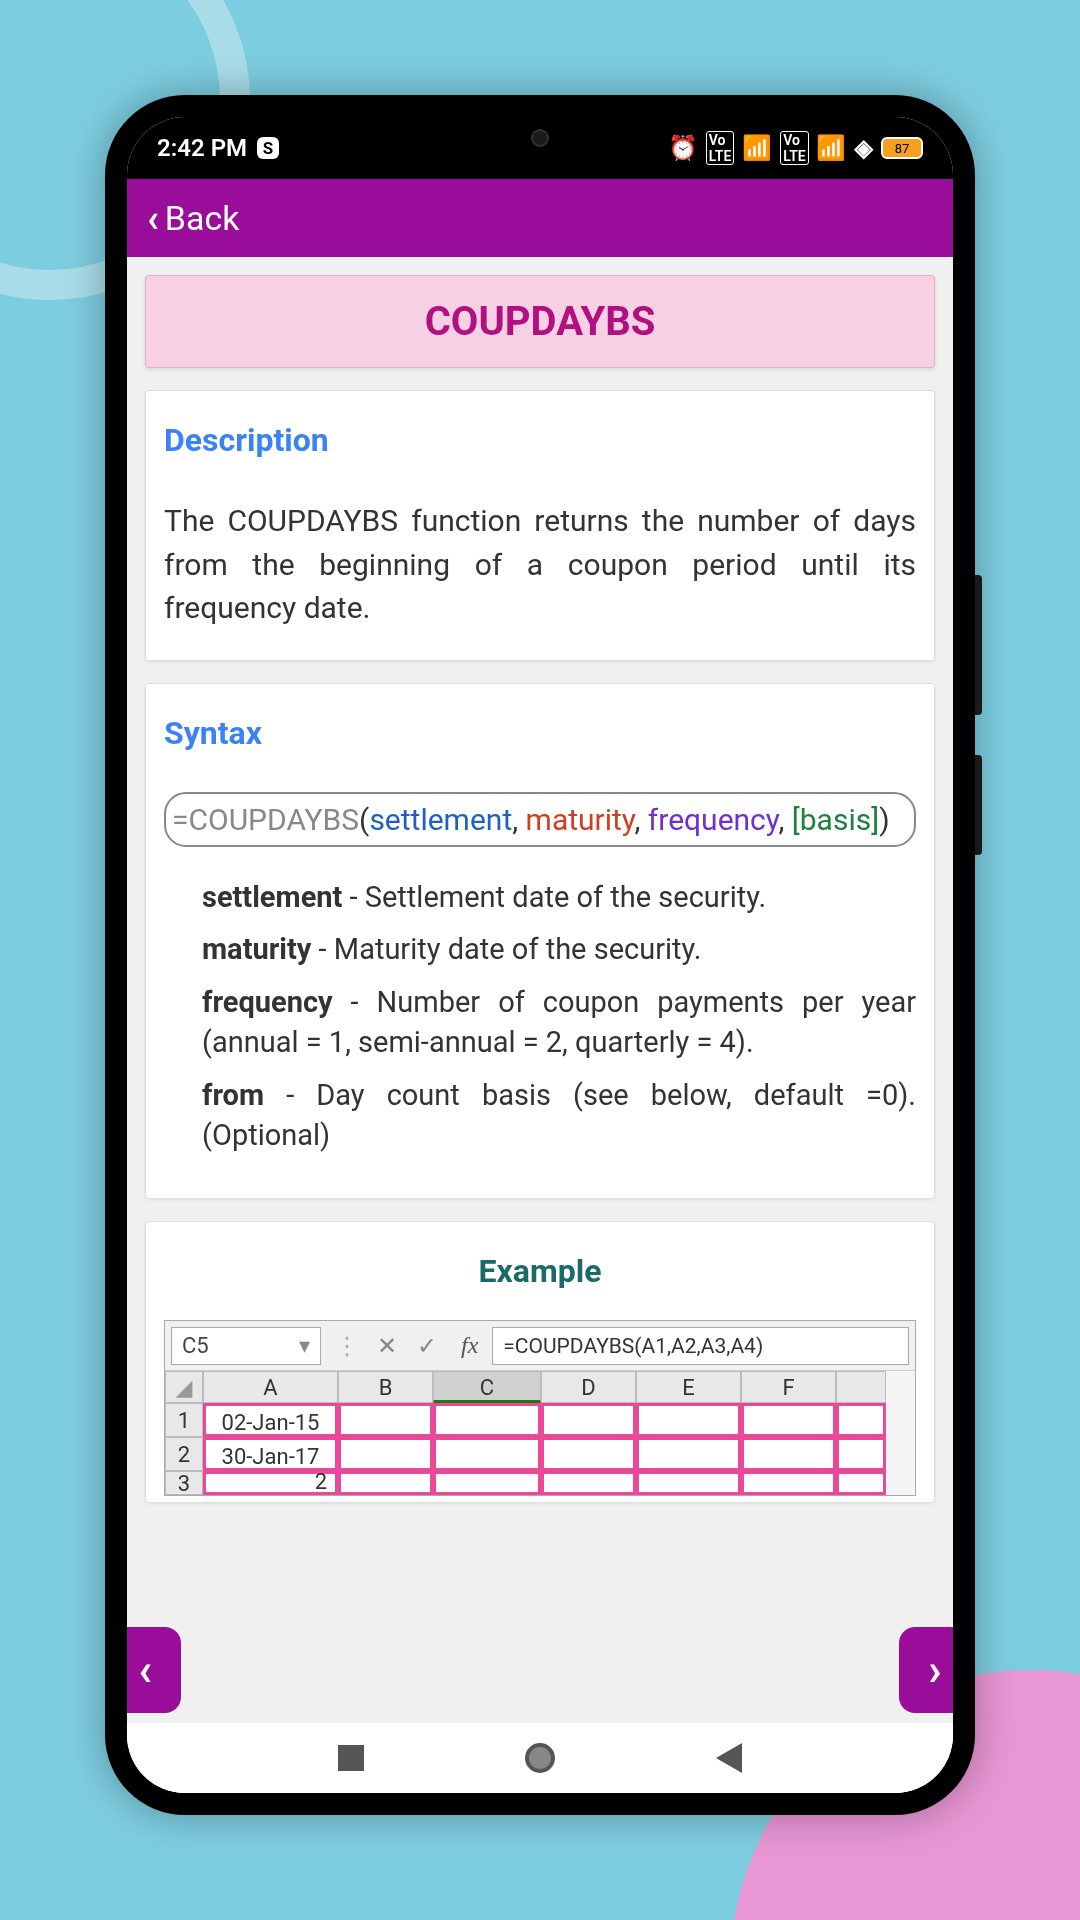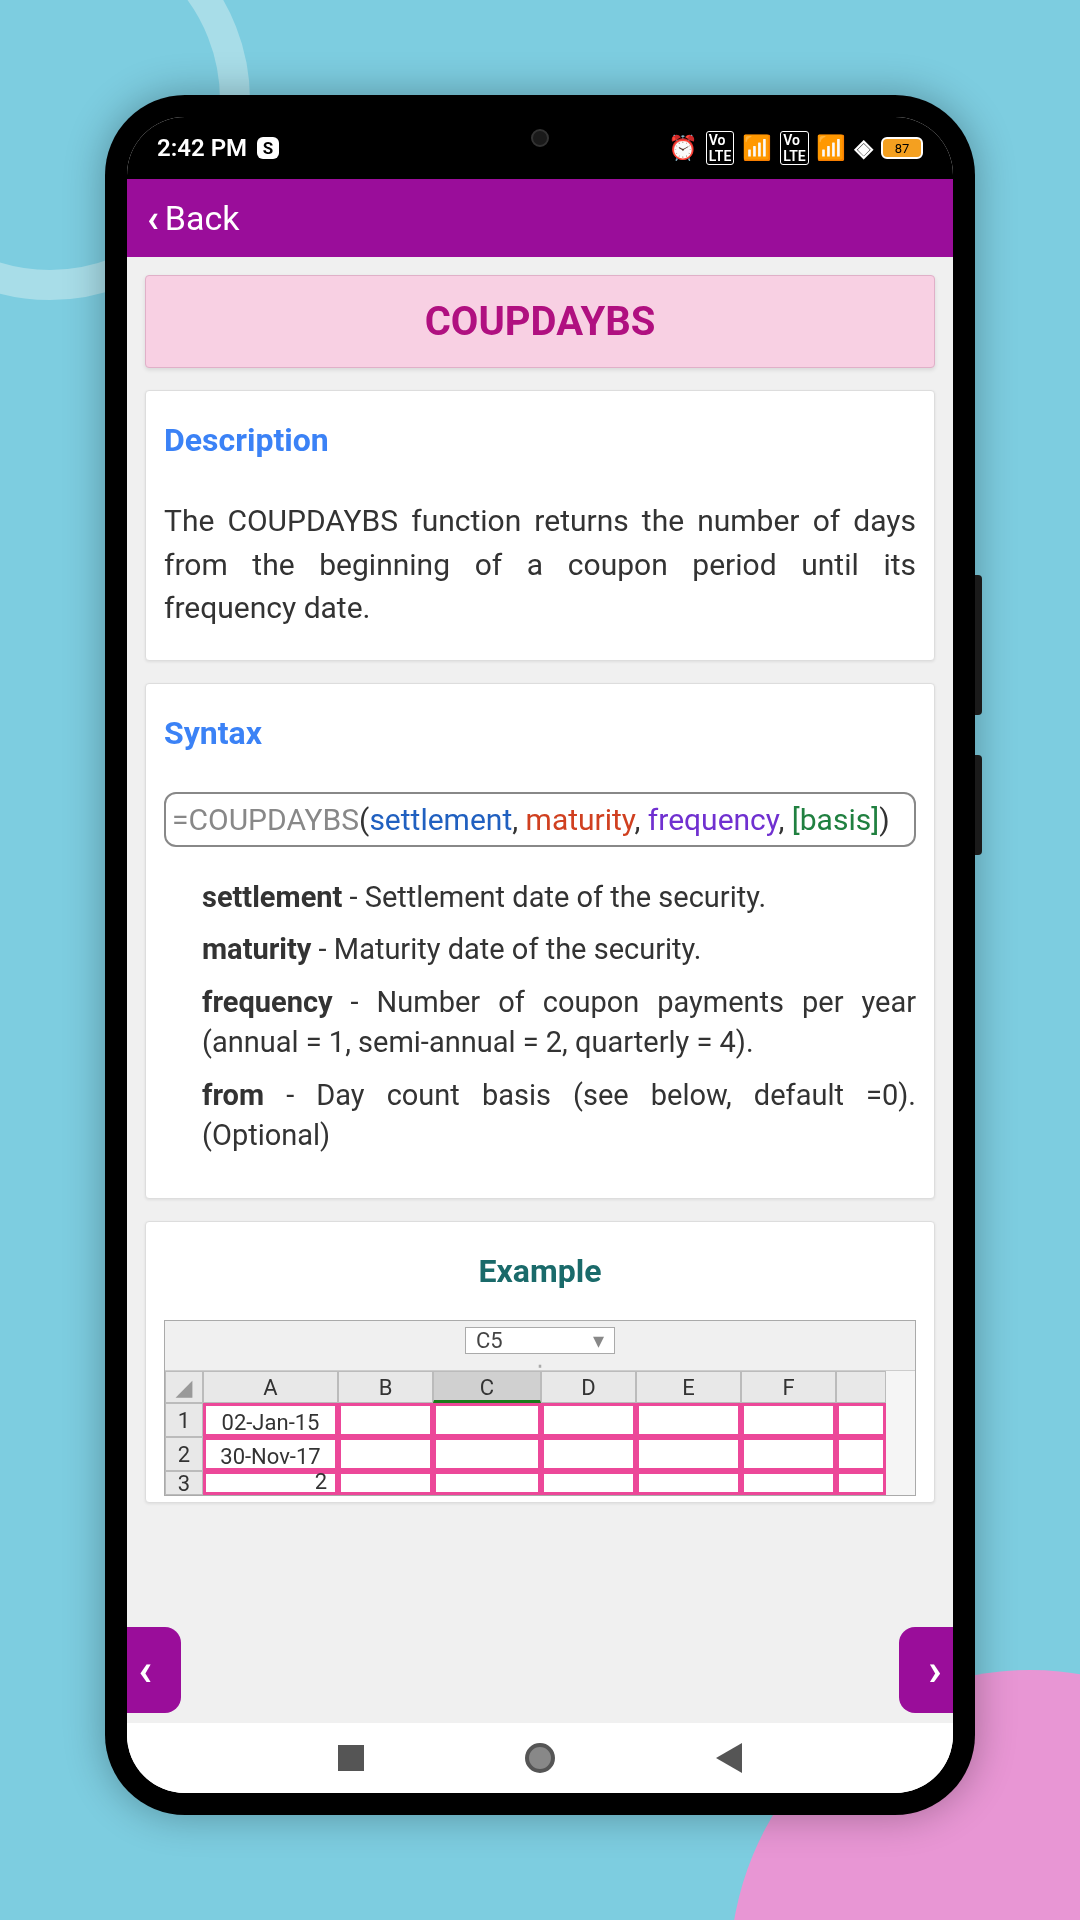--- a/index.html
+++ b/index.html
@@ -182,21 +182,21 @@
   margin-bottom: 40px;
 }
 .section-text {
   color: #333;
   font-size: 30px;
   line-height: 1.45;
   text-align: justify;
 }
 .syntax-box {
   border: 2px solid #888;
-  border-radius: 12px;
+  border-radius: 22px;
   padding: 8px 6px;
   margin-bottom: 30px;
   font-size: 30px;
 }
 .syntax-eq { color: #888; }
 .syntax-fn { color: #888; }
 .syntax-paren { color: #333; }
 .syntax-arg1 { color: #2060c0; }
 .syntax-arg2 { color: #d04020; }
 .syntax-arg3 { color: #7030d0; }
@@ -223,21 +223,20 @@
 .spreadsheet {
   border: 1px solid #aaa;
   background: #f5f5f5;
 }
 .ss-toolbar {
   display: flex;
   align-items: center;
   background: #f0f0f0;
   border-bottom: 1px solid #ccc;
   height: 50px;
-  flex-direction: column;
 }
 .ss-namebox {
   width: 150px;
   height: 38px;
   margin: 6px;
   background: #fff;
   border: 1px solid #aaa;
   display: flex;
   align-items: center;
   justify-content: space-between;
@@ -433,20 +432,21 @@
         <div class="spreadsheet">
           <div class="ss-toolbar">
             <div class="ss-namebox">
               <span>C5</span>
               <span style="color:#888">▾</span>
             </div>
             <span class="ss-divider">⋮</span>
             <span class="ss-btn">✕</span>
             <span class="ss-btn">✓</span>
             <span class="ss-fx">fx</span>
+            <div class="ss-formula">=COUPDAYBS(A1,A2,A3,A4)</div>
           </div>
           <div class="ss-grid">
             <div class="ss-corner">◢</div>
             <div class="ss-colhead">A</div>
             <div class="ss-colhead">B</div>
             <div class="ss-colhead selected">C</div>
             <div class="ss-colhead">D</div>
             <div class="ss-colhead">E</div>
             <div class="ss-colhead">F</div>
             <div class="ss-colhead"></div>
@@ -454,21 +454,21 @@
             <div class="ss-rowhead">1</div>
             <div class="ss-cell center">02-Jan-15</div>
             <div class="ss-cell"></div>
             <div class="ss-cell"></div>
             <div class="ss-cell"></div>
             <div class="ss-cell"></div>
             <div class="ss-cell"></div>
             <div class="ss-cell"></div>
 
             <div class="ss-rowhead">2</div>
-            <div class="ss-cell center">30-Nov-17</div>
+            <div class="ss-cell center">30-Jan-17</div>
             <div class="ss-cell"></div>
             <div class="ss-cell"></div>
             <div class="ss-cell"></div>
             <div class="ss-cell"></div>
             <div class="ss-cell"></div>
             <div class="ss-cell"></div>
 
             <div class="ss-rowhead" style="height:24px;line-height:24px">3</div>
             <div class="ss-cell right" style="height:24px;line-height:16px">2</div>
             <div class="ss-cell" style="height:24px"></div>

